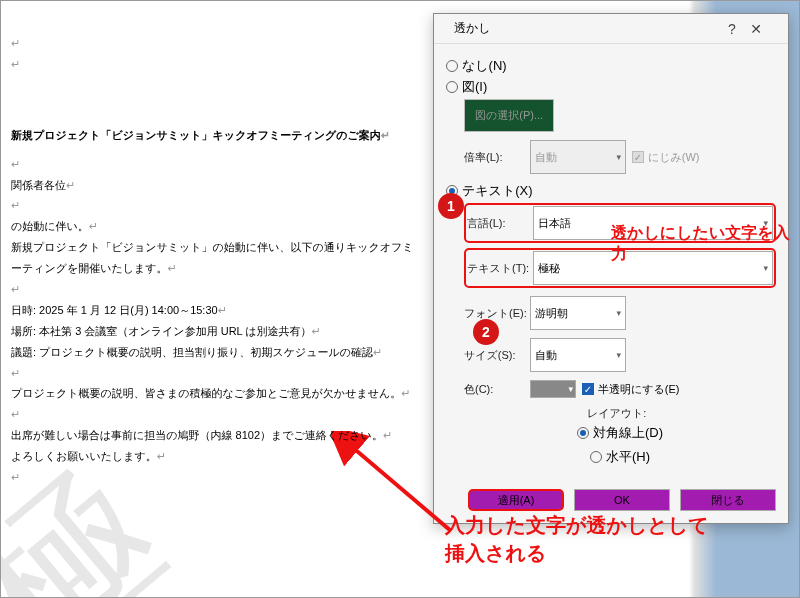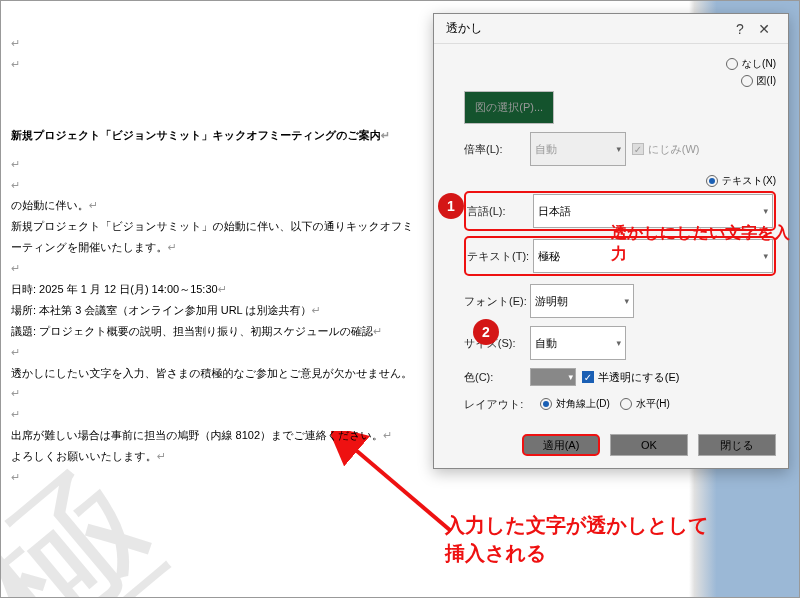--- a/index.html
+++ b/index.html
@@ -48,28 +48,28 @@
     top: 12px;
     width: 356px;
     background: #f5f5f5;
     border: 1px solid #888;
     box-shadow: 0 4px 14px rgba(0,0,0,0.25);
     font-size: 11px;
   }
   .dlg-title {
     display: flex;
     align-items: center;
-    padding: 6px 12px;
+    padding: 6px 20px;
     border-bottom: 1px solid #ddd;
     font-size: 12px;
   }
   .dlg-title .t { flex: 1; }
   .dlg-title .ico { width: 24px; text-align: center; font-size: 14px; color:#444; cursor:pointer;}
   .dlg-body { padding: 10px 12px 4px 12px; }
-  .radio-row { display:flex; align-items:center; gap:4px; margin: 3px 0; font-size:10px;justify-content:flex-end;}
+  .radio-row { display:flex; align-items:center; gap:4px; margin: 3px 0; font-size:13px;}
   .radio { width:12px;height:12px;border:1px solid #666;border-radius:50%;display:inline-flex;align-items:center;justify-content:center;}
   .radio.sel::after{content:"";width:6px;height:6px;background:#1a5fb4;border-radius:50%;}
   .subgroup { margin-left: 18px; margin-bottom:6px;}
   .btn-small {
     display:inline-block; padding:8px 10px; border:1px solid #bbb;
     background:#14532d; color:#999; font-size:11px;
   }
   .frow { display:flex; align-items:center; margin:8px 0; }
   .flabel { width:66px; font-size:11px; color:#222; }
   .fselect {
@@ -81,23 +81,23 @@
   .chev { font-size:9px; color:#666;}
   .check { display:flex; align-items:center; gap:4px; font-size:11px; margin-left:6px;}
   .cbox { width:12px;height:12px;border:1px solid #666;background:#fff;display:inline-flex;align-items:center;justify-content:center;font-size:10px;}
   .cbox.on{background:#1a5fb4;color:#fff;border-color:#1a5fb4;}
   .cbox.dis{background:#ddd;color:#999;border-color:#bbb;}
   .highlight-red { border:2.5px solid #e11 !important; border-radius:5px; }
   .color-swatch {
     width:46px;height:18px;border:1px solid #aaa;background:#888;
     display:flex;align-items:center;justify-content:flex-end;padding-right:2px;
   }
-  .layout-row{display:flex;align-items:center;gap:10px;margin:6px 0 10px 0;}
+  .layout-row{display:flex;align-items:center;margin:6px 0 10px 0;flex-direction:column;}
   .dlg-buttons { display:flex; gap:10px; justify-content:flex-end; padding:6px 12px 12px 12px;}
-  .dlg-btn { width:78px; height:22px; border:1px solid #aaa; background:#737373; font-size:11px; display:flex;align-items:center;justify-content:center; cursor:pointer;}
+  .dlg-btn { width:96px; height:22px; border:1px solid #aaa; background:#a21caf; font-size:11px; display:flex;align-items:center;justify-content:center; cursor:pointer;}
   .num-badge {
     position:absolute; width:26px;height:26px;border-radius:50%;
     background:#d41616;color:#fff;display:flex;align-items:center;justify-content:center;
     font-weight:bold;font-size:14px;z-index:50;
   }
   .annot-red {
     position:absolute; color:#e11; font-weight:bold; font-size:16px;
   }
   .annot-red.big { font-size:20px; line-height:1.4;}
   svg.arrow-svg{position:absolute;pointer-events:none;}
@@ -107,29 +107,30 @@
 
 <div class="ribbon-edge"></div>
 
 <div class="doc-area">
   <div class="watermark">極秘</div>
   <div style="position:relative;z-index:2;">
     <span class="pm">↵</span><br>
     <span class="pm">↵</span>
     <div class="title"><span>新規プロジェクト「ビジョンサミット」キックオフミーティングのご案内</span><span class="pm">↵</span></div>
     <div><span class="pm">↵</span></div>
+    <div><span>関係者各位</span><span class="pm">↵</span></div>
     <div><span class="pm">↵</span></div>
     <div><span>の始動に伴い。</span><span class="pm">↵</span></div>
     <div><span>新規プロジェクト「ビジョンサミット」の始動に伴い、以下の通りキックオフミーティングを開催いたします。</span><span class="pm">↵</span></div>
     <div><span class="pm">↵</span></div>
     <div><span>日時: 2025 年 1 月 12 日(月)  14:00～15:30</span><span class="pm">↵</span></div>
     <div><span>場所: 本社第 3 会議室（オンライン参加用 URL は別途共有）</span><span class="pm">↵</span></div>
     <div><span>議題: プロジェクト概要の説明、担当割り振り、初期スケジュールの確認</span><span class="pm">↵</span></div>
     <div><span class="pm">↵</span></div>
-    <div><span>透かしにしたい文字を入力、皆さまの積極的なご参加とご意見が欠かせません。</span><span class="pm">↵</span></div>
+    <div><span>プロジェクト概要の説明、皆さまの積極的なご参加とご意見が欠かせません。</span><span class="pm">↵</span></div>
     <div><span class="pm">↵</span></div>
     <div><span>出席が難しい場合は事前に担当の鳩野（内線 8102）までご連絡ください。</span><span class="pm">↵</span></div>
     <div><span>よろしくお願いいたします。</span><span class="pm">↵</span></div>
     <div><span class="pm">↵</span></div>
   </div>
 </div>
 
 <div class="dialog">
   <div class="dlg-title">
     <span class="t">透かし</span>
@@ -173,21 +174,21 @@
       </div>
       <div class="frow highlight-red" style="padding:1px 1px;margin-top:-3px">
         <span class="flabel">テキスト(T):</span>
         <span class="fselect">
             <span>極秘</span>
             <span class="chev">▾</span>
           </span>
       </div>
       <div class="frow">
         <span class="flabel">フォント(E):</span>
-        <span class="fselect" style="width:104px;flex:none">
+        <span class="fselect" style="width:96px;flex:none">
             <span>游明朝</span>
             <span class="chev">▾</span>
           </span>
       </div>
       <div class="frow">
         <span class="flabel">サイズ(S):</span>
         <span class="fselect" style="width:96px;flex:none">
             <span>自動</span>
             <span class="chev">▾</span>
           </span>

